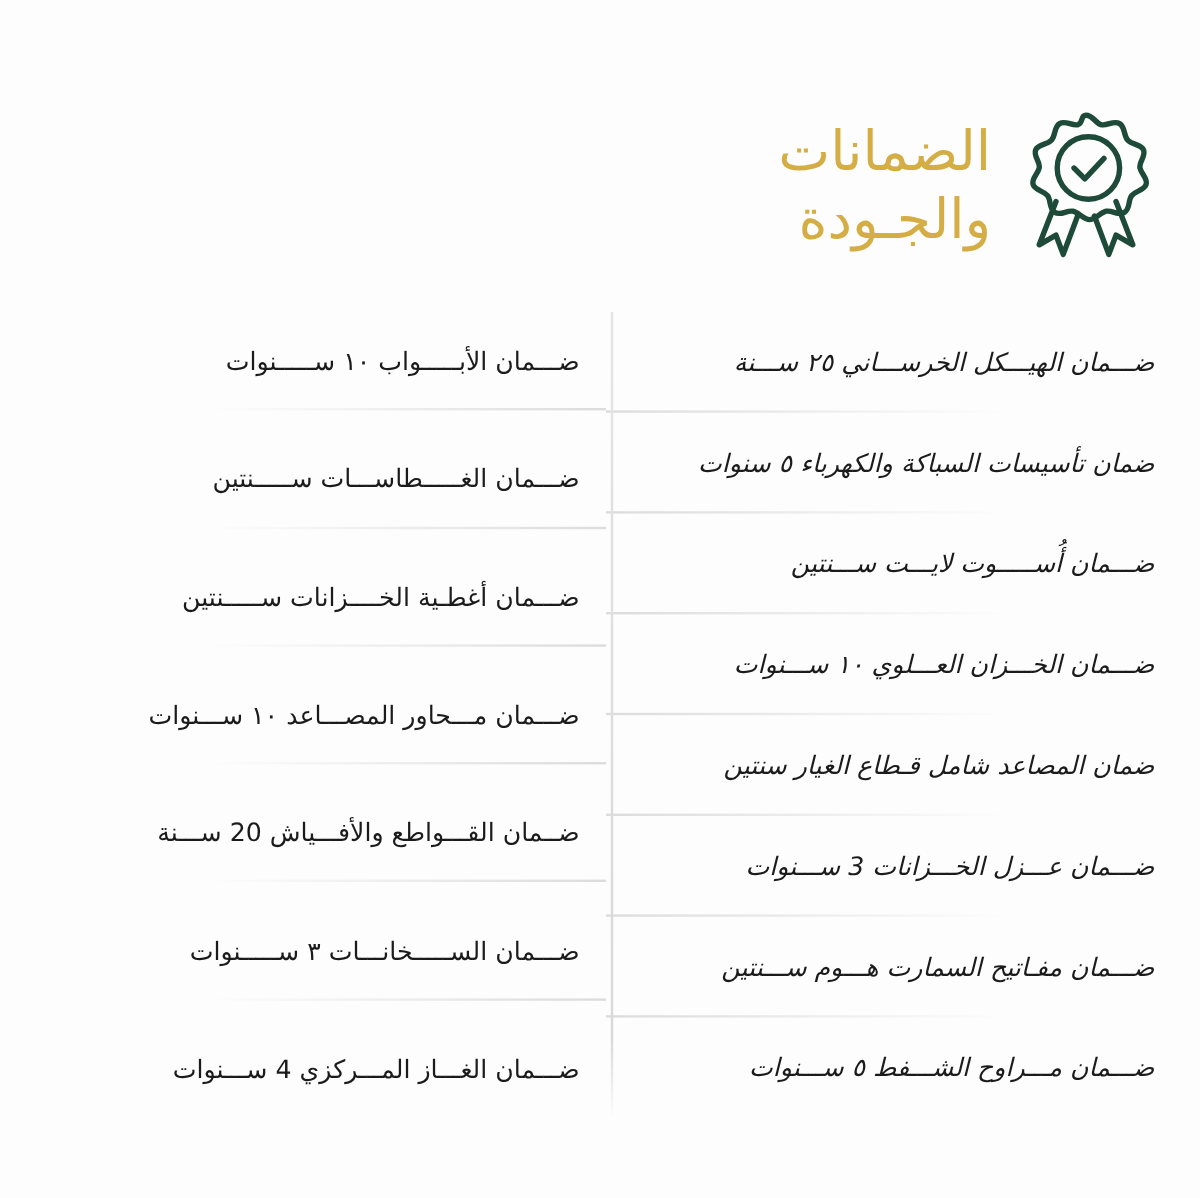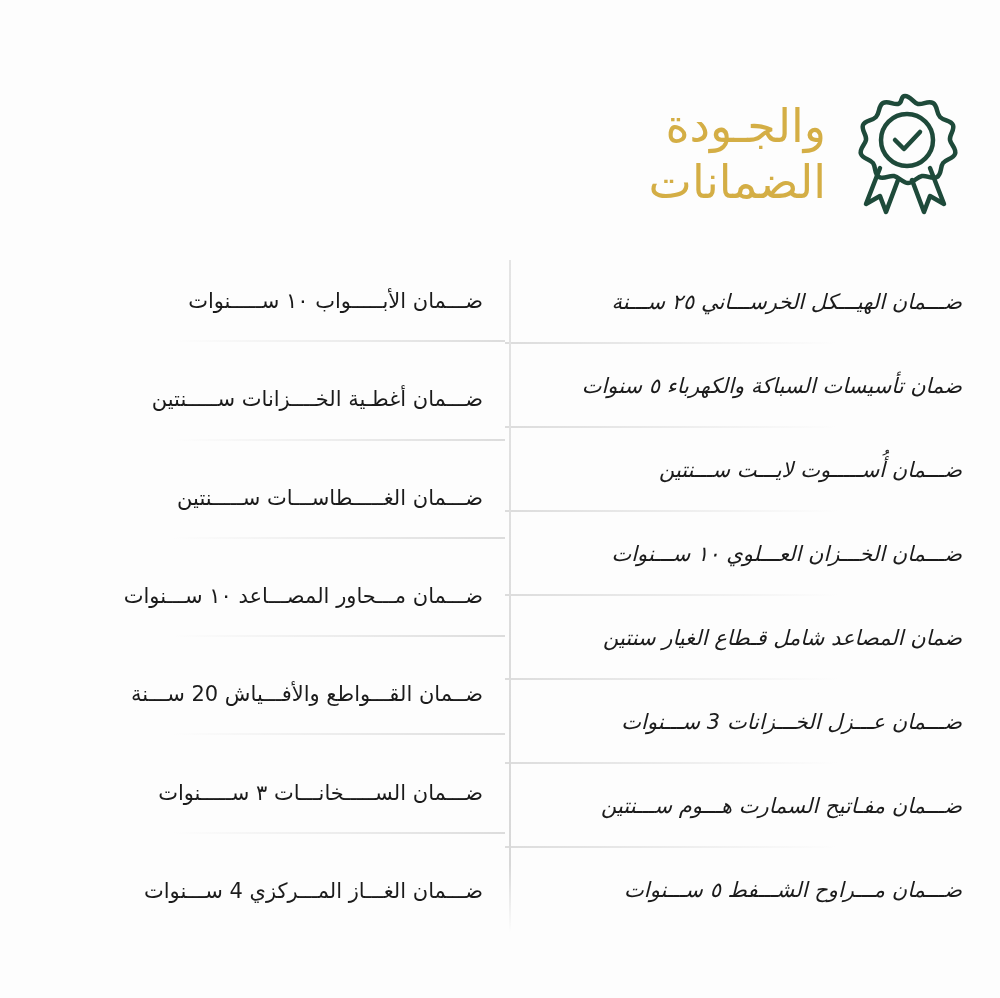--- a/index.html
+++ b/index.html
@@ -117,41 +117,41 @@
                C67 87 63 93 58 93 C53 93 49 87 44 86 C39 85 34 90 29 87
                C24 84 26 77 23 73 C20 69 13 69 11 64 C9 59 15 55 16 50
                C17 45 11 40 13 35 C15 30 22 31 26 27 C30 23 28 16 33 13
                C38 10 43 15 48 14 C53 13 50 6 55 6 Z"></path>
 
       <circle cx="57" cy="50" r="26"></circle>
 
       <path d="M45 50 L54 59 L70 42"></path>
     </svg>
     <div class="title">
+      <span>الضمانات</span>
       <span>والجـودة</span>
-      <span>الضمانات</span>
     </div>
   </div>
 
   <div class="grid">
     <div class="col col-right">
       <div class="row">ضـــمان الهيـــكل الخرســـاني ٢٥ ســـنة</div>
       <div class="row">ضمان تأسيسات السباكة والكهرباء ٥ سنوات</div>
       <div class="row">ضـــمان أُســـــوت لايـــت ســـنتين</div>
       <div class="row">ضـــمان الخـــزان العـــلوي ١٠ ســـنوات</div>
       <div class="row">ضمان المصاعد شامل قـطاع الغيار سنتين</div>
       <div class="row">ضـــمان عـــزل الخـــزانات 3 ســـنوات</div>
       <div class="row">ضـــمان مفـاتيح السمارت هـــوم ســـنتين</div>
       <div class="row last">ضـــمان مـــراوح الشـــفط ٥ ســـنوات</div>
     </div>
 
     <div class="col col-left">
       <div class="row">ضـــمان الأبـــــواب ١٠ ســـــنوات</div>
+      <div class="row">ضـــمان الغـــــطاســـات ســـــنتين</div>
       <div class="row">ضـــمان أغطـية الخــــزانات ســـــنتين</div>
-      <div class="row">ضـــمان الغـــــطاســـات ســـــنتين</div>
       <div class="row">ضـــمان مـــحاور المصـــاعد ١٠ ســـنوات</div>
       <div class="row">ضــمان القـــواطع والأفـــياش 20 ســـنة</div>
       <div class="row">ضـــمان الســـــخانـــات ٣ ســـــنوات</div>
       <div class="row last">ضـــمان الغـــاز المـــركزي 4 ســـنوات</div>
     </div>
 
     <div class="v-divider"></div>
   </div>
 
 </div>

